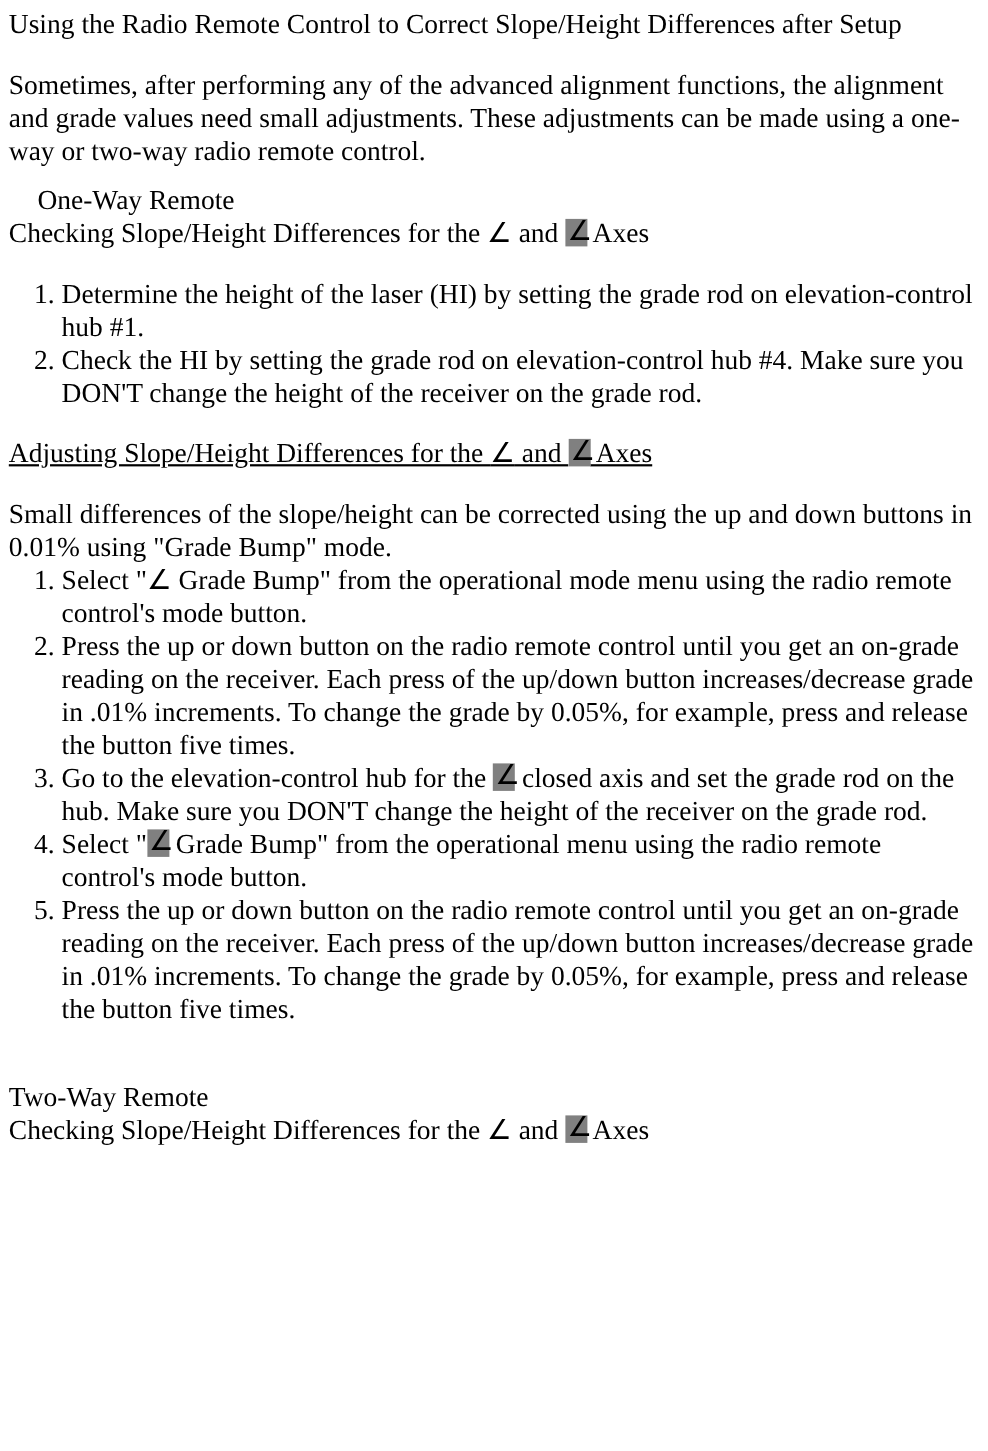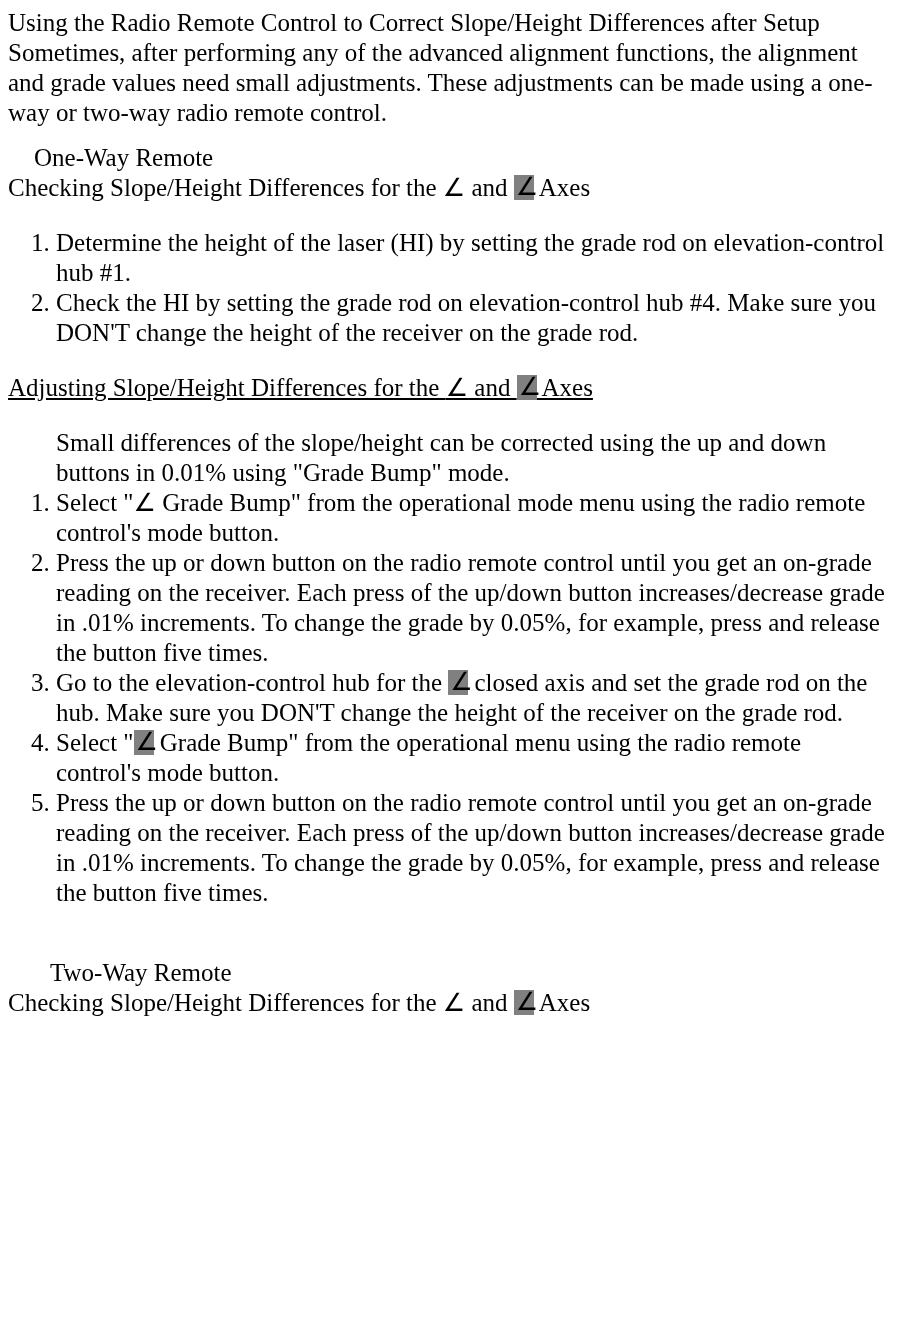--- a/index.html
+++ b/index.html
@@ -7,20 +7,21 @@
       font-size: 25px;
       line-height: 1.2;
       color: #000;
       margin: 0;
       padding: 8px 10px 8px 8px;
       background: #fff;
       width: 898px;
       box-sizing: border-box;
     }
     .title {
+      margin-bottom: 25px;
     }
     .intro {
       margin-bottom: 15px;
     }
     .section-heading {
       margin-bottom: 0;
       margin-left: 26px;
     }
     .subsection-heading {
       margin-bottom: 25px;
@@ -32,33 +33,31 @@
     ol.checklist li {
       padding-left: 0;
       margin-bottom: 0;
     }
     .adjusting-heading {
       margin-bottom: 25px;
       text-decoration: underline;
     }
     .adjusting-intro {
       margin-bottom: 0;
-      margin-left: 48px;
     }
     ol.adjustlist {
       margin: 0 0 0 0;
       padding-left: 48px;
     }
     ol.adjustlist li {
       padding-left: 0;
       margin-bottom: 0;
     }
     .two-way {
       margin-top: 50px;
-      margin-left: 42px;
     }
     .two-way-sub {
     }
     .angle-open {
       
     }
     .angle-closed {
       display: inline-block;
       position: relative;
       width: 20px;

